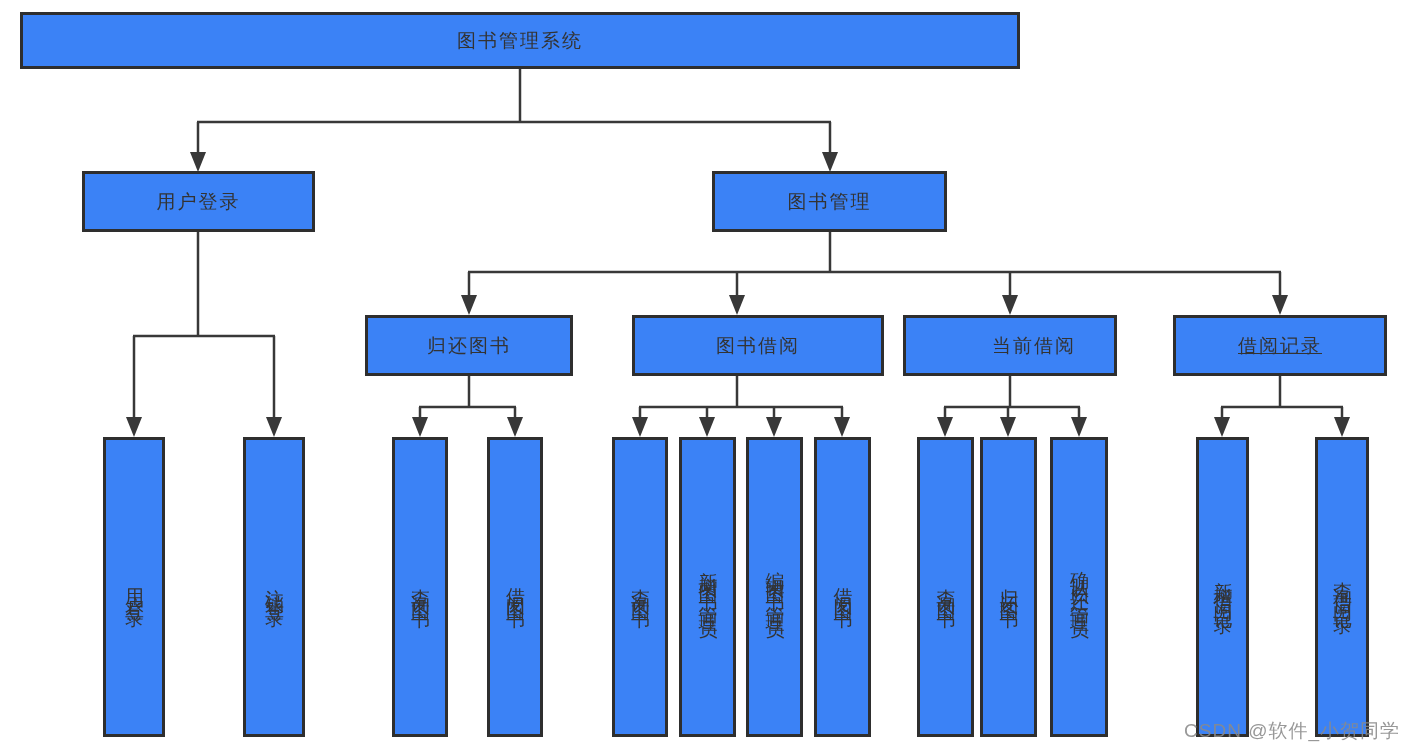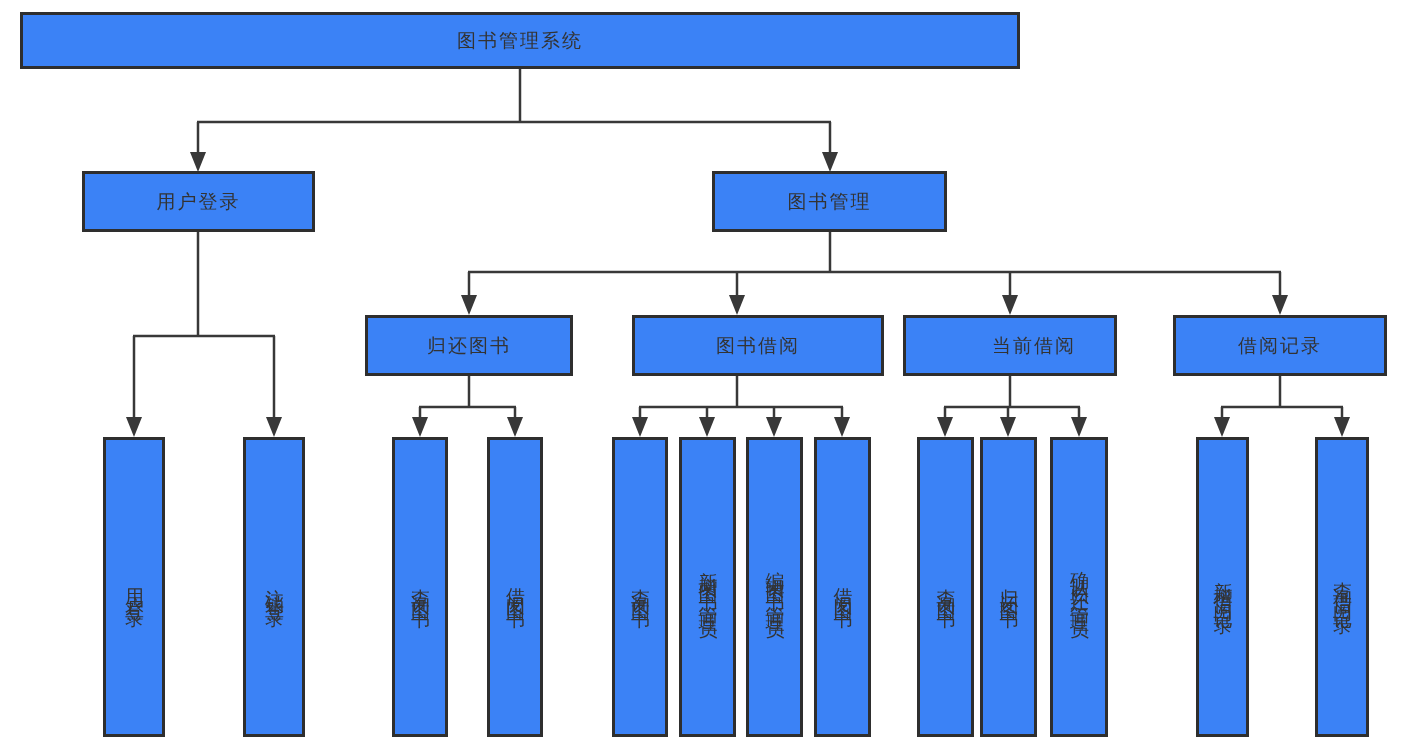--- a/index.html
+++ b/index.html
@@ -41,21 +41,21 @@
     letter-spacing:7px;
     line-height:1.1;
   }
   
   .n-root {left:20px;  top:12px;  width:1000px;height:57px;}
   .n-l2a  {left:82px;  top:171px; width:233px; height:61px;}
   .n-l2b  {left:712px; top:171px; width:235px; height:61px;}
   .n-l3a  {left:365px; top:315px; width:208px; height:61px;}
   .n-l3b  {left:632px; top:315px; width:252px; height:61px;}
   .n-l3c  {left:903px; top:315px; width:214px; height:61px;padding-left:48px;}
-  .n-l3d  {left:1173px;top:315px; width:214px; height:61px;}
+  .n-l3d  {left:1173px;top:315px; width:214px; height:61px;text-decoration:underline;}
   .leaf   {top:437px;height:300px;}
   .lf1 {left:103px; width:62px;}
   .lf2 {left:243px; width:62px;}
   .lf3 {left:392px; width:56px;}
   .lf4 {left:487px; width:56px;}
   .lf5 {left:612px; width:56px;}
   .lf6 {left:679px; width:57px;}
   .lf7 {left:746px; width:57px;}
   .lf8 {left:814px; width:57px;}
   .lf9 {left:917px; width:57px;}
@@ -203,13 +203,14 @@
     <span class="vlbl">确认归还（管理员）</span>
   </div>
 
   <div class="box leaf lf12">
     <span class="vlbl">新增借阅记录</span>
   </div>
   <div class="box leaf lf13">
     <span class="vlbl">查询借阅记录</span>
   </div>
 
+  <div class="watermark">CSDN @软件_小贺同学</div>
 </div>
 
 </body></html>

